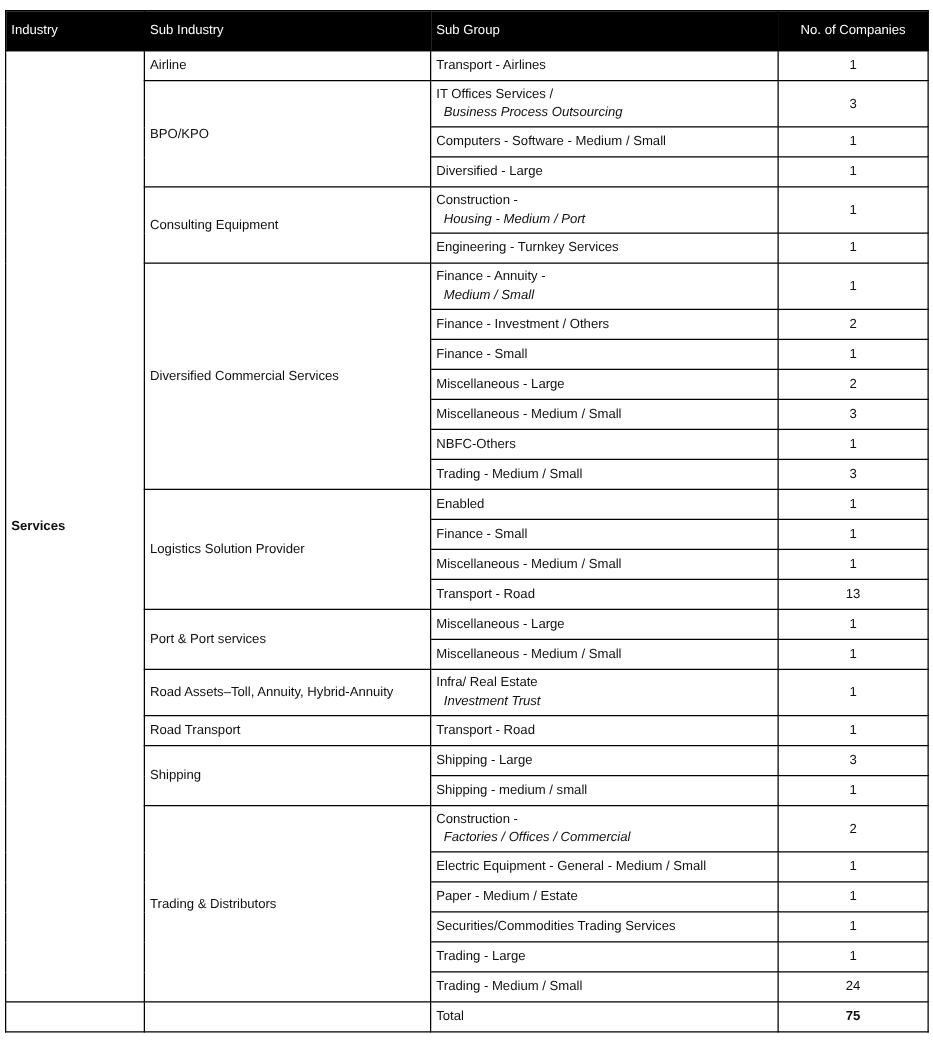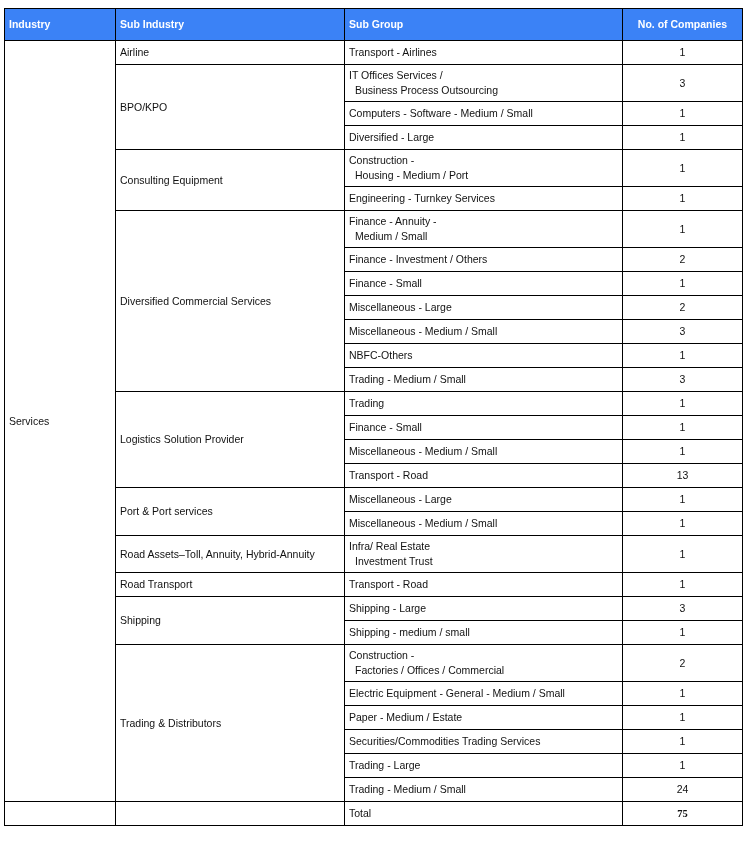--- a/index.html
+++ b/index.html
@@ -14,32 +14,32 @@
     color: #111;
   }
   table.grid th, table.grid td {
     border: 1px solid #000;
     padding: 0 4px;
     vertical-align: middle;
     text-align: left;
     line-height: 15px;
   }
   table.grid th {
-    background: #3b82f6;
+    background: #000000;
     color: #fff;
-    font-weight: bold;
+    font-weight: normal;
     height: 31px;
     font-size: 10.5px;
   }
   table.grid th.count, table.grid td.count { text-align: center; margin-left: 20px; }
   table.grid td { height: 23px; }
   table.grid td.two { height: 36px; }
-  td.industry { font-weight: normal; }
-  td.total-count { font-weight: bold; font-family: Liberation Serif, serif; }
-  .indent { padding-left: 6px; display: inline-block; }
+  td.industry { font-weight: bold; }
+  td.total-count { font-weight: bold; }
+  .indent { padding-left: 6px; display: inline-block; font-style: italic; }
   col.c1 { width: 111px; }
   col.c2 { width: 229px; }
   col.c3 { width: 278px; }
   col.c4 { width: 120px; }
 </style>
 </head>
 <body>
 
 <table class="grid">
   <colgroup>
@@ -109,21 +109,21 @@
       <tr>
         <td><span>NBFC-Others</span></td>
         <td class="count">1</td>
       </tr>
       <tr>
         <td><span>Trading - Medium / Small</span></td>
         <td class="count">3</td>
       </tr>
       <tr>
         <td rowspan="4">Logistics Solution Provider</td>
-        <td><span>Trading</span></td>
+        <td><span>Enabled</span></td>
         <td class="count">1</td>
       </tr>
       <tr>
         <td><span>Finance - Small</span></td>
         <td class="count">1</td>
       </tr>
       <tr>
         <td><span>Miscellaneous - Medium / Small</span></td>
         <td class="count">1</td>
       </tr>

